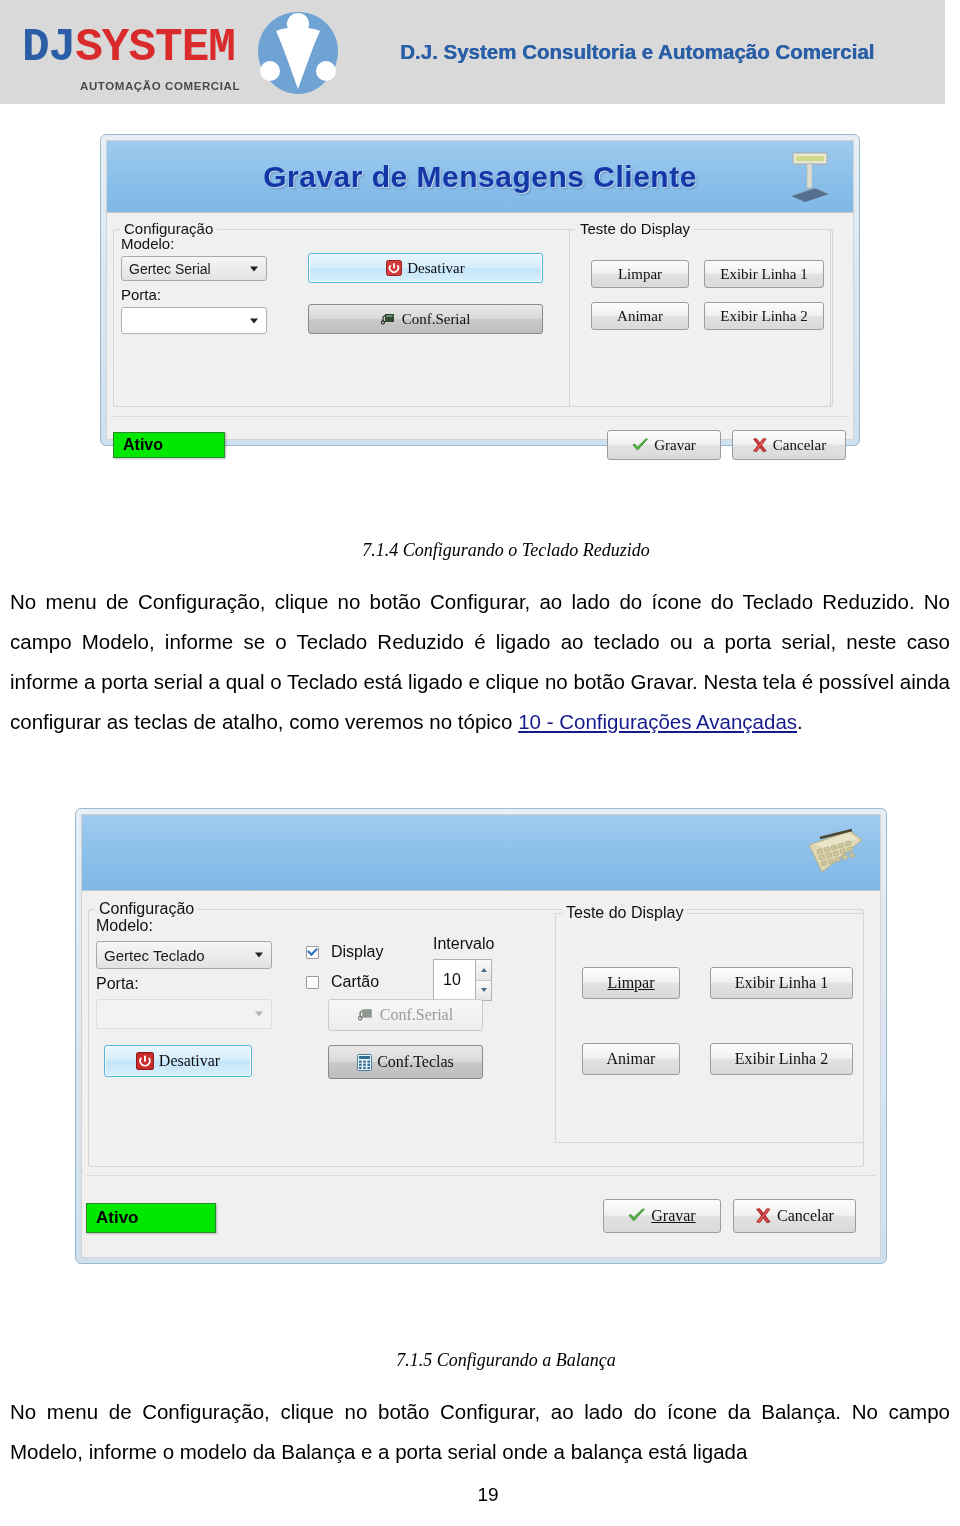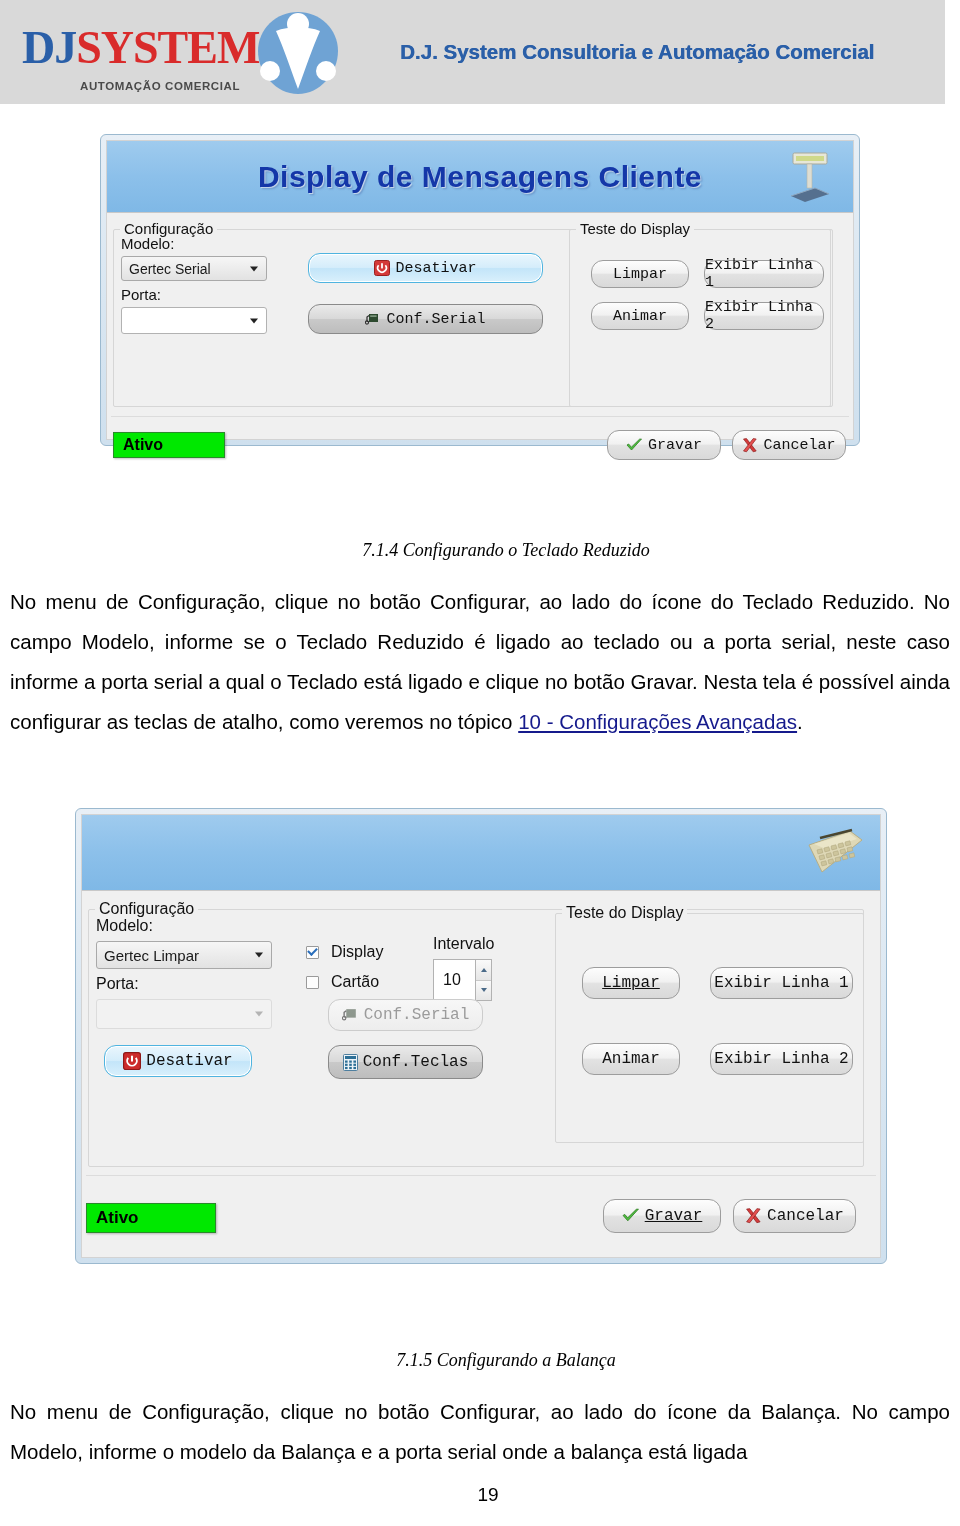--- a/index.html
+++ b/index.html
@@ -15,21 +15,21 @@
 
   
   .header {
     position:absolute; left:0; top:0; width:945px; height:104px;
     background:#d9d9d9;
     display:flex; align-items:center;
   }
   .logo-wrap { position:relative; width:330px; height:90px; margin-left:22px; flex:none; }
   .logo-text { position:absolute; left:0; top:18px; line-height:1; }
   .logo-dj {
-    font-family:Liberation Serif, serif;
+    font-family:Liberation Mono, monospace;
     font-weight:bold; font-size:46px; letter-spacing:-1px;
   }
   .logo-dj .dj { color:#2a5fa8; }
   .logo-dj .sys { color:#d92b2b; }
   .logo-sub {
     font-family:"Liberation Sans", sans-serif;
     font-size:11.5px; font-weight:bold; color:#4a4a4a;
     letter-spacing:0.6px; margin-top:10px; margin-left:58px;
   }
   .logo-mark { position:absolute; left:228px; top:2px; width:96px; height:88px; }
@@ -105,23 +105,23 @@
     position:absolute; right:8px; top:50%; transform:translateY(-50%);
     width:0;height:0;border-left:4.5px solid transparent;border-right:4.5px solid transparent;
     border-top:5.5px solid #222;
   }
   .combo.disabled .arrow { border-top-color:#b4b4b4; }
 
   .btn {
     position:absolute;
     background:linear-gradient(180deg,#fdfdfd 0%, #f1f1f1 46%, #e2e2e2 52%, #d9d9d9 100%);
     border:1px solid #9d9d9d;
-    border-radius:12px;
+    border-radius:3px;
     display:flex; align-items:center; justify-content:center;
-    font-family:Liberation Mono, monospace;
+    font-family:Liberation Serif, serif;
     color:#111;
     gap:5px;
     cursor:default;
   }
   .btn.flat-dark {
     background:linear-gradient(180deg,#eaeaea 0%, #d8d8d8 50%, #c9c9c9 51%, #bdbdbd 100%);
     border:1px solid #8a8a8a;
   }
   .btn.highlight {
     background:linear-gradient(180deg,#eaf6fd 0%, #d5edfb 48%, #c3e5f9 52%, #d9f0fc 100%);
@@ -214,21 +214,21 @@
       <circle cx="76" cy="62" r="10" fill="#ffffff"></circle>
     </svg>
   </div>
   <div class="header-title">D.J. System Consultoria e Automação Comercial</div>
 </div>
 
 <div class="dialog-frame-outer" style="left:100px; top:134px; width:760px; height:312px;">
   <div class="dialog-inner">
 
     <div class="title-banner" style="height:72px;">
-      <div class="ttl" style="font-size:30px;">Display de Mensagens Cliente</div>
+      <div class="ttl" style="font-size:30px;">Gravar de Mensagens Cliente</div>
       <svg class="banner-icon" width="58" height="58" viewBox="0 0 58 58">
         <rect x="12" y="5" width="34" height="11" rx="1.5" fill="#e7e7d8" stroke="#a9a99a"></rect>
         <rect x="15" y="8" width="28" height="5" fill="#cfd98a"></rect>
         <rect x="26" y="16" width="5" height="24" fill="#ddddd2" stroke="#b5b5a8" stroke-width="0.6"></rect>
         <path d="M10 48 L34 40 L48 46 L24 54 Z" fill="#55708f"></path>
         <path d="M10 48 L34 40 L48 46" fill="none" stroke="#8ea6bd"></path>
       </svg>
     </div>
 
     <div class="body-area">
@@ -341,21 +341,21 @@
     </div>
 
     <div class="body-area">
 
       <div class="group" style="left:6px; top:18px; width:776px; height:258px;">
         <div class="group-legend" style="font-size:16px;">Configuração</div>
       </div>
 
       <div class="lbl" style="left:14px; top:26px; font-size:16px;">Modelo:</div>
       <div class="combo" style="left:14px; top:50px; width:176px; height:28px; font-size:15px;">
-        <span>Gertec Limpar</span>
+        <span>Gertec Teclado</span>
         <span class="arrow"></span>
       </div>
 
       <div class="lbl" style="left:14px; top:84px; font-size:16px;">Porta:</div>
       <div class="combo disabled" style="left:14px; top:108px; width:176px; height:30px; font-size:15px;">
         <span></span>
         <span class="arrow"></span>
       </div>
 
       <div class="chk" style="left:224px; top:52px; font-size:16px;">

